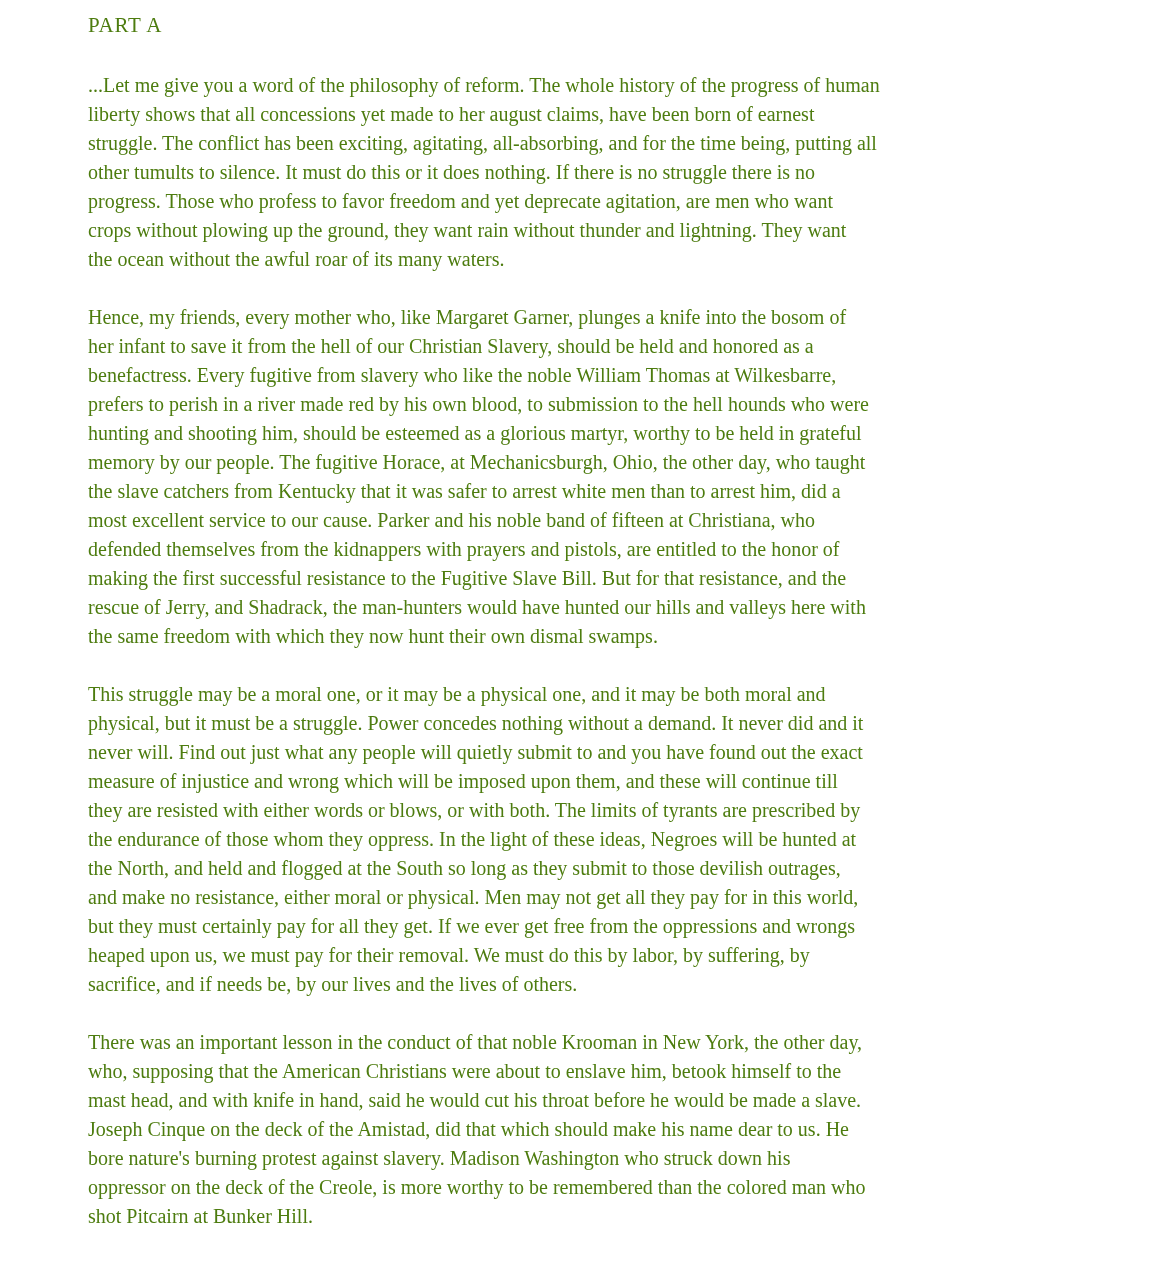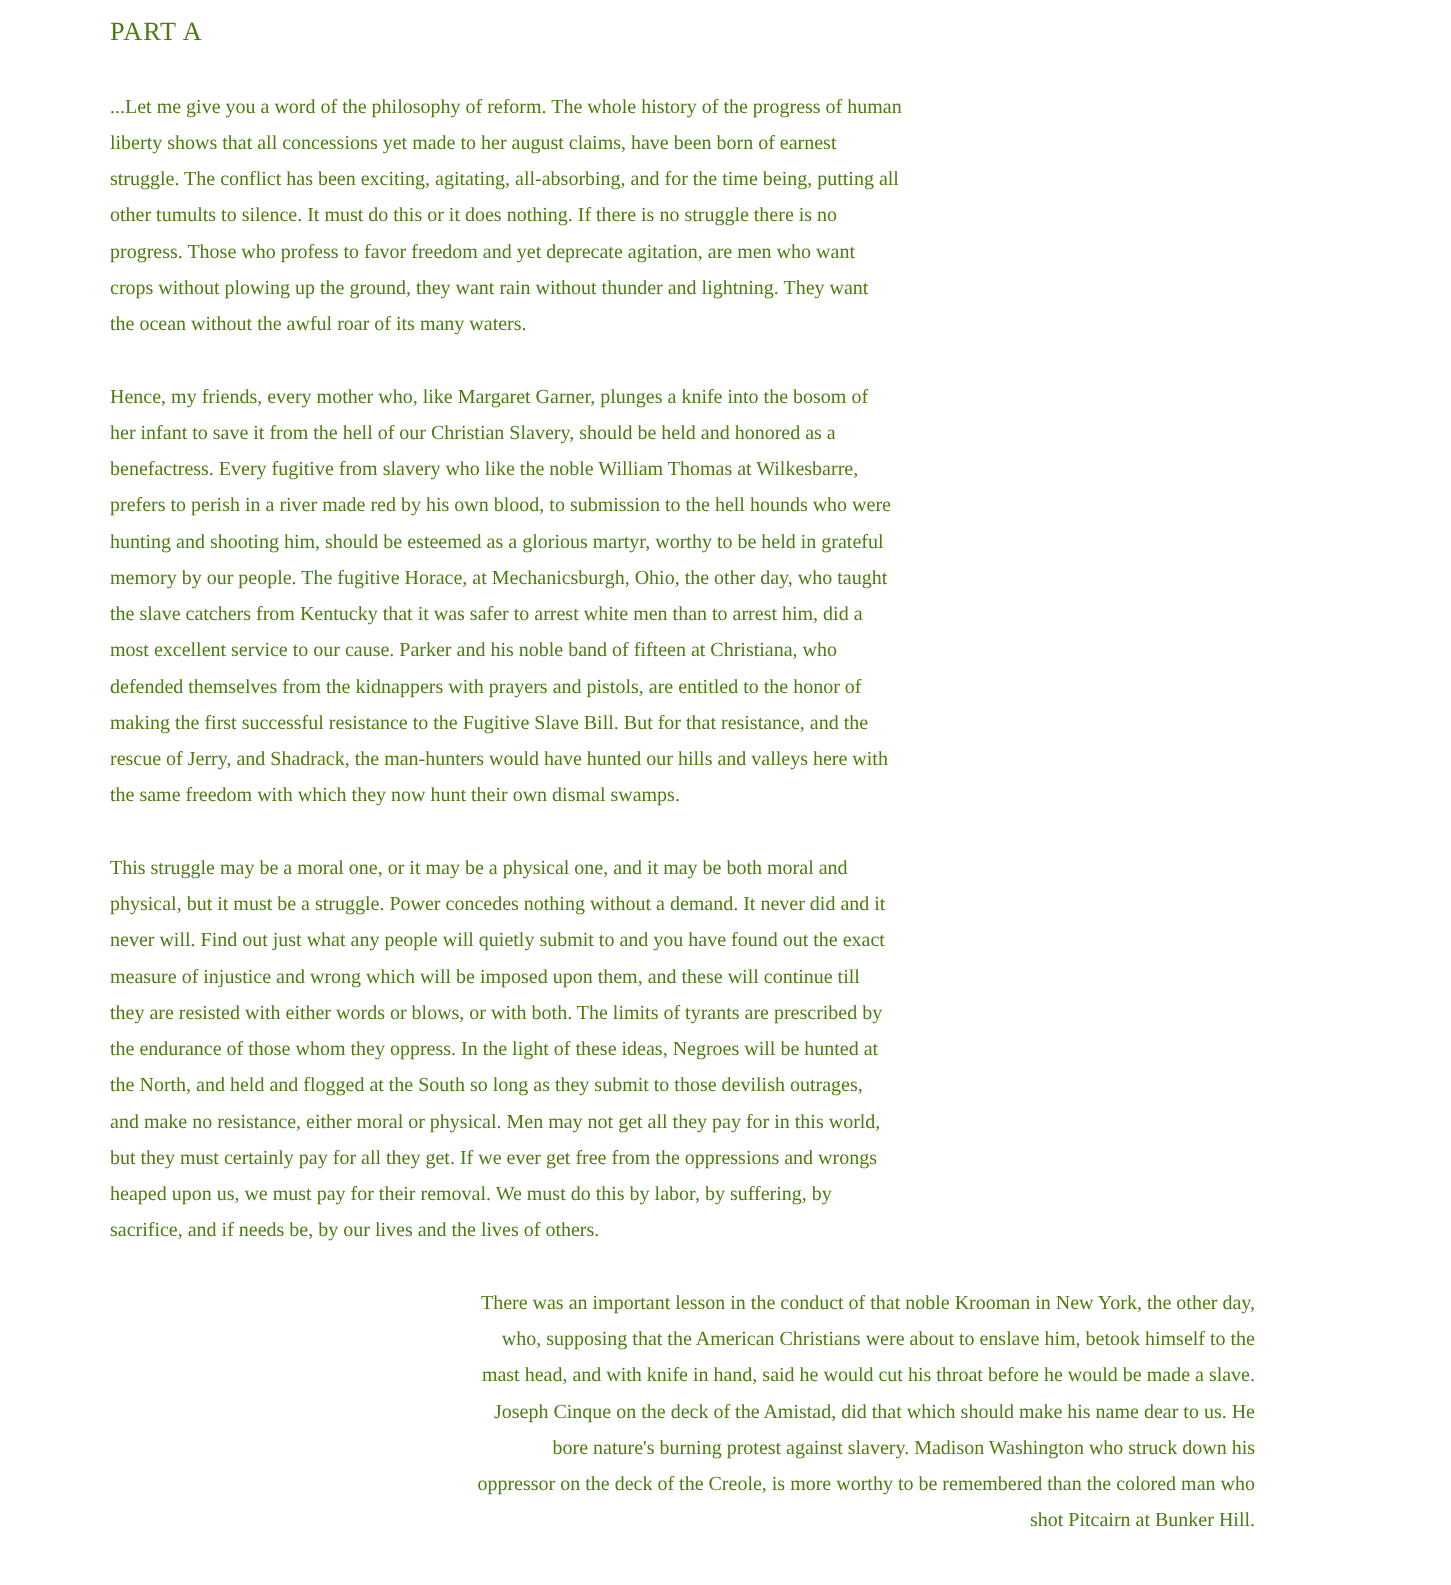--- a/index.html
+++ b/index.html
@@ -16,28 +16,27 @@
     font-family: Liberation Serif, serif;
     color: #4d7c0f;
   }
   .heading {
     font-size: 21px;
     font-weight: 400;
     letter-spacing: 0.8px;
     margin: 0 0 33px 0;
   }
   .para {
-    font-size: 16px;
+    font-size: 20px;
     line-height: 29px;
     margin: 0 0 29px 0;
     white-space: pre-line; 
   }
   .para:last-child {
     margin-bottom: 0;
-    text-align: right;
   }
 </style>
 </head>
 <body>
 
 <div class="page">
   <h1 class="heading">PART A</h1>
 
   <p class="para">...Let me give you a word of the philosophy of reform. The whole history of the progress of human
 liberty shows that all concessions yet made to her august claims, have been born of earnest

